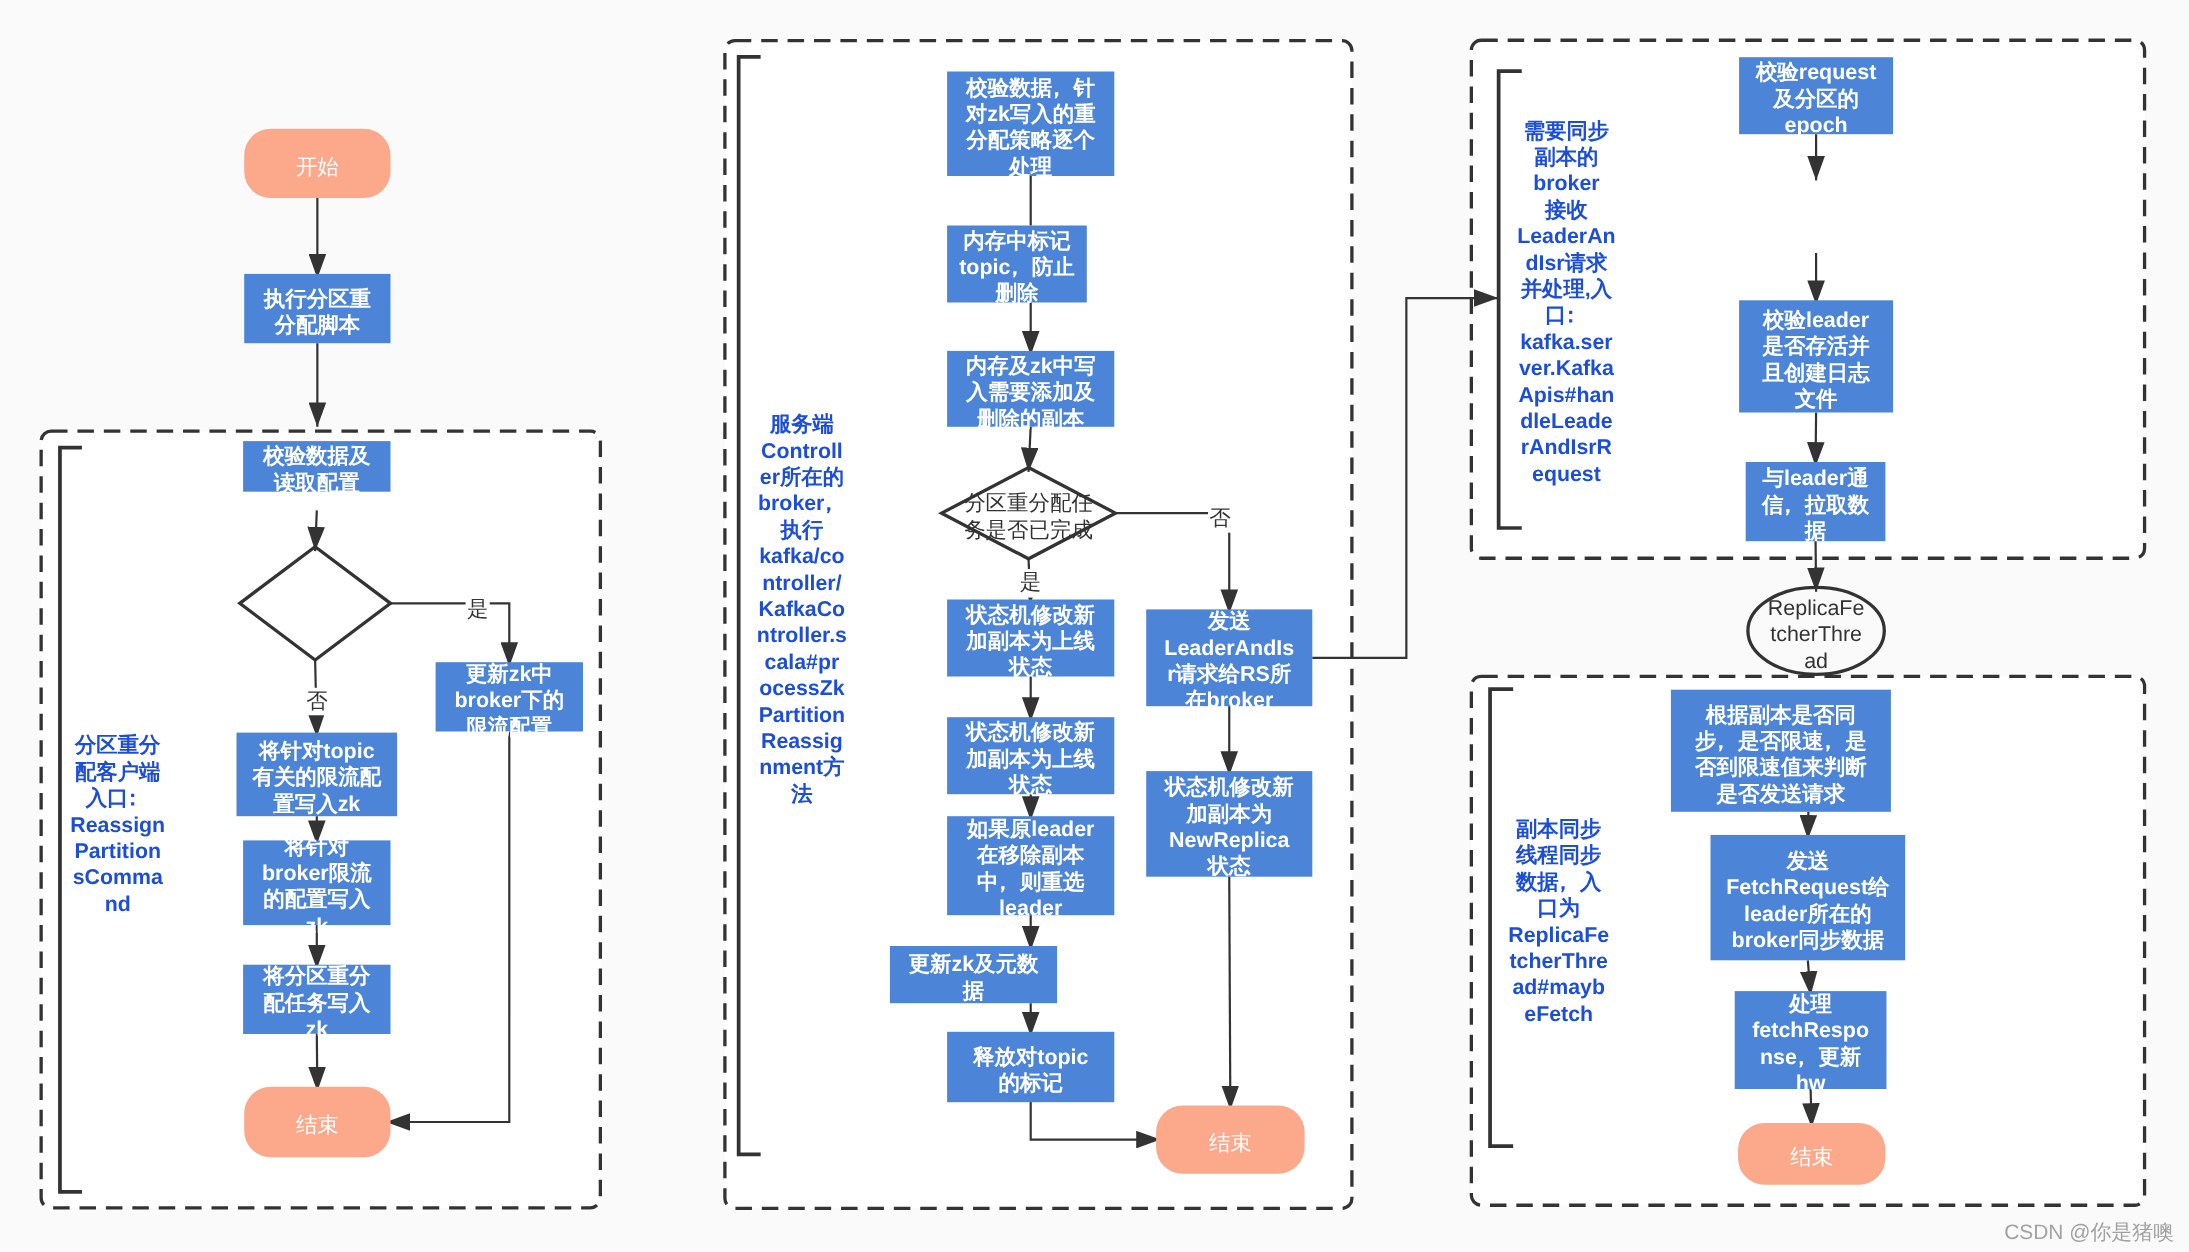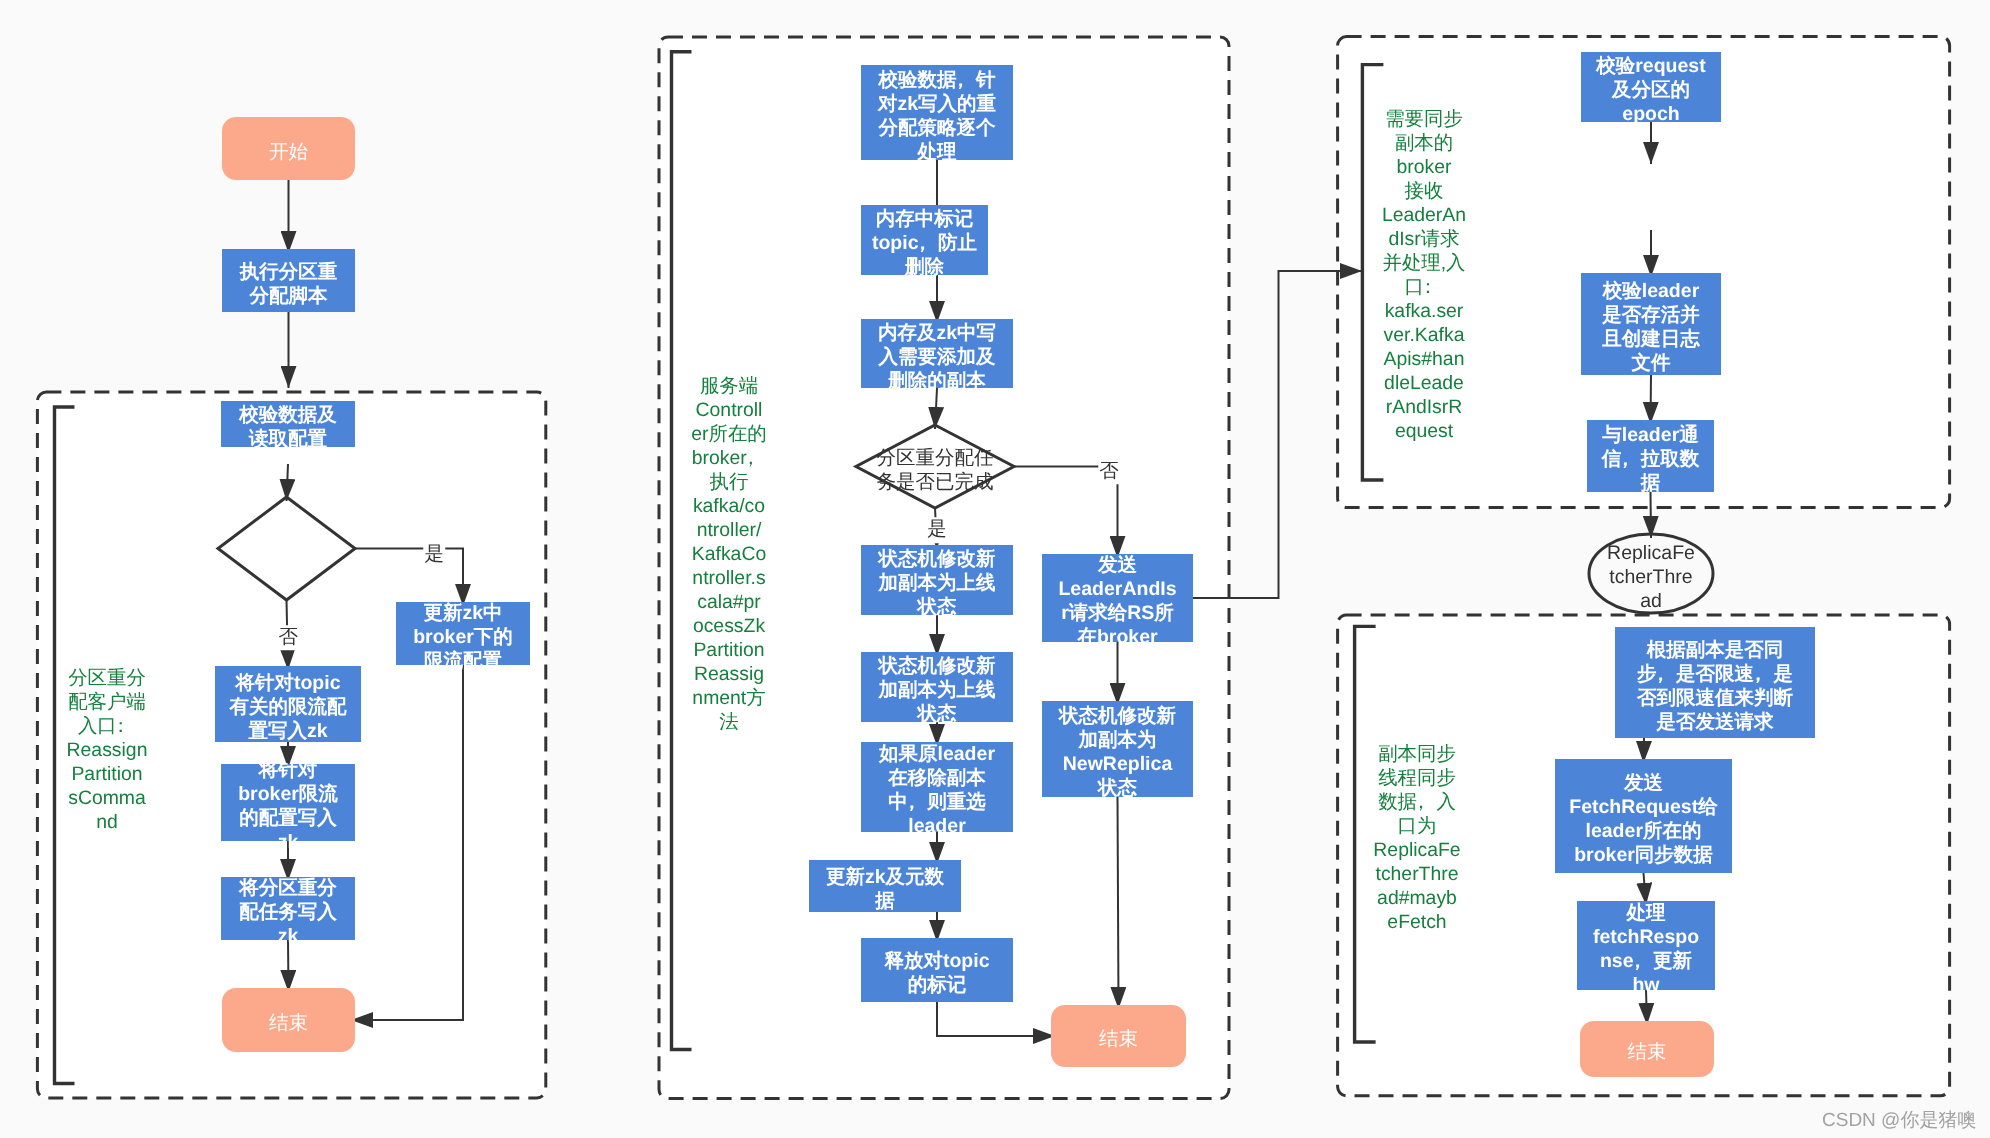--- a/index.html
+++ b/index.html
@@ -5,25 +5,25 @@
   html,body{margin:0;padding:0;}
   *{-webkit-font-smoothing:antialiased;text-rendering:geometricPrecision;}
   body{width:1990px;height:1138px;overflow:hidden;background:#fafafa;
        font-family:"Liberation Sans","DejaVu Sans",sans-serif;}
   #stage{position:relative;width:1990px;height:1138px;background:#fafafa;}
   #wires{position:absolute;left:0;top:0;}
   .node{position:absolute;box-sizing:border-box;display:flex;align-items:center;
         justify-content:center;text-align:center;}
   .node .txt{width:100%;line-height:24px;font-size:19.5px;position:relative;top:3px;}
   .proc{background:#4c85d8;color:#ffffff;font-weight:bold;}
-  .term{background:#fca98b;color:#ffffff;border-radius:14px;font-weight:400;}
+  .term{background:#fca98b;color:#ffffff;border-radius:24px;font-weight:400;}
   .deci{color:#333333;font-weight:400;}
   .conn{color:#333333;font-weight:400;}
-  .glabel{position:absolute;color:#15803d;text-align:center;font-size:19.4px;
-          line-height:24px;font-weight:400;}
+  .glabel{position:absolute;color:#1d4ed8;text-align:center;font-size:19.4px;
+          line-height:24px;font-weight:700;}
   .cjkp{display:inline-block;margin-left:-0.3em;margin-right:0.3em;}
   .elabel{position:absolute;color:#333333;font-size:19.5px;line-height:19.5px;white-space:nowrap;
           transform:translate(-50%,-50%);background:#ffffff;padding:3px 1px;}
   .wm{position:absolute;color:#a2a2a2;font-size:19px;white-space:nowrap;}
 </style>
 </head>
 <body>
 
 <div id="stage">
 <svg id="wires" width="1990" height="1138">
@@ -229,21 +229,21 @@
         <div>据</div>
       </div>
     </div>
 <div class="node conn" style="left:1589px;top:534px;width:124px;height:79px">
       <div class="txt">
         <div>ReplicaFe</div>
         <div>tcherThre</div>
         <div>ad</div>
       </div>
     </div>
-<div class="node proc" style="left:1615px;top:627px;width:200px;height:111px">
+<div class="node proc" style="left:1519px;top:627px;width:200px;height:111px">
       <div class="txt">
         <div>根据副本是否同</div>
         <div>步<span class="cjkp">，</span>是否限速<span class="cjkp">，</span>是</div>
         <div>否到限速值来判断</div>
         <div>是否发送请求</div>
       </div>
     </div>
 <div class="node proc" style="left:1555px;top:759px;width:177px;height:114px">
       <div class="txt">
         <div>发送</div>

